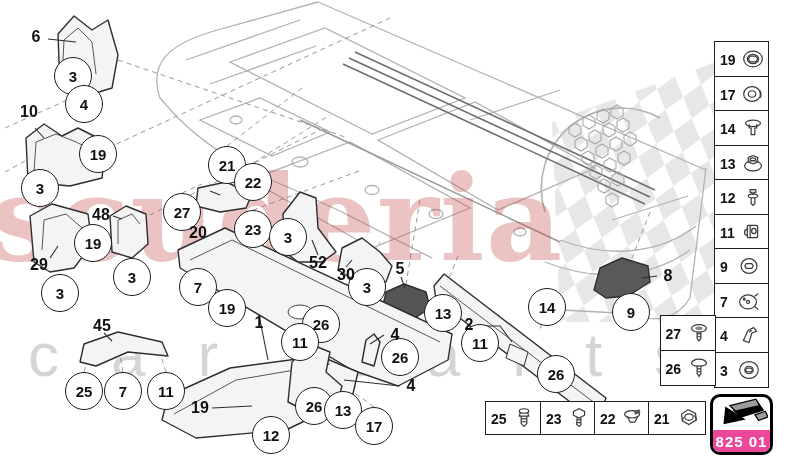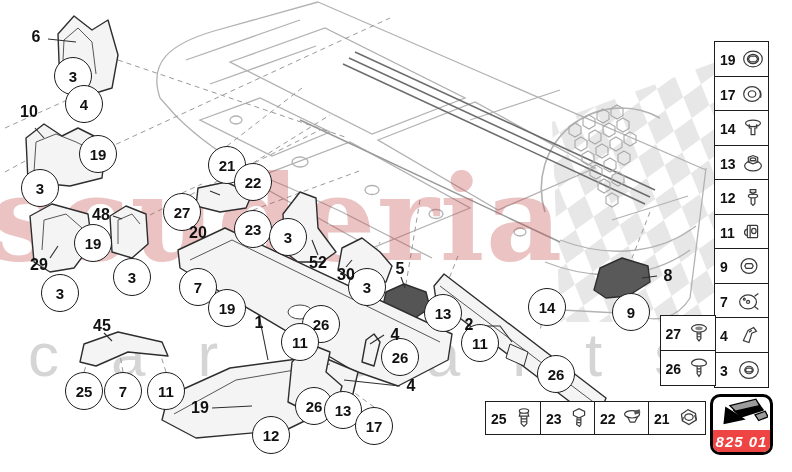--- a/index.html
+++ b/index.html
@@ -19,22 +19,22 @@
   .plabel{position:absolute;z-index:5;transform:translate(-50%,-50%);font-weight:bold;
        font-size:16px;color:#111;cursor:pointer;}
   .cell{position:absolute;z-index:6;background:#fff;border:1.6px solid #1d1d1d;
        box-sizing:border-box;display:flex;align-items:center;cursor:pointer;}
   .cell .num{font-weight:bold;font-size:14px;color:#111;padding:2px 2px 0 5px;}
   .cell .ic{flex:1;display:flex;align-items:center;justify-content:center;}
   .badge{position:absolute;z-index:6;left:710px;top:394px;width:63px;height:61px;
        border:3px solid #000;border-radius:10px;background:#fff;box-sizing:border-box;
        overflow:hidden;display:flex;flex-direction:column;cursor:pointer;}
   .badge .arrow{flex:1;display:flex;align-items:center;justify-content:center;}
-  .badge .code{height:22px;background:#ef4444;color:#fff;font-weight:bold;font-size:15px;
-       display:flex;align-items:center;justify-content:center;letter-spacing:1px;font-style:italic;}
+  .badge .code{height:22px;background:#ec4899;color:#fff;font-weight:bold;font-size:15px;
+       display:flex;align-items:center;justify-content:center;letter-spacing:1px;}
 </style>
 </head>
 <body>
 
 <div class="stage">
 
   <svg class="layer" id="art" width="792" height="472" viewBox="0 0 792 472">
     <defs>
       <pattern id="checker" width="44" height="44" patternUnits="userSpaceOnUse" patternTransform="rotate(-36 620 200) skewX(-14)">
         <rect x="0" y="0" width="22" height="22" fill="#e3e3e3"></rect>

